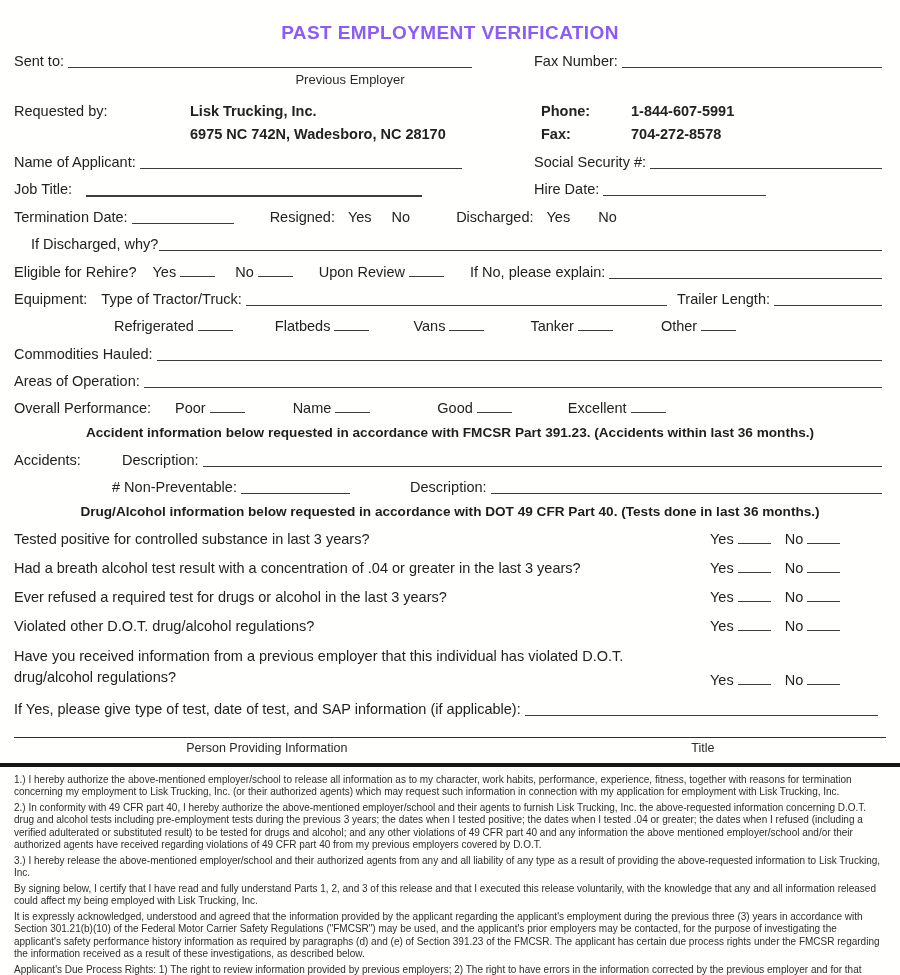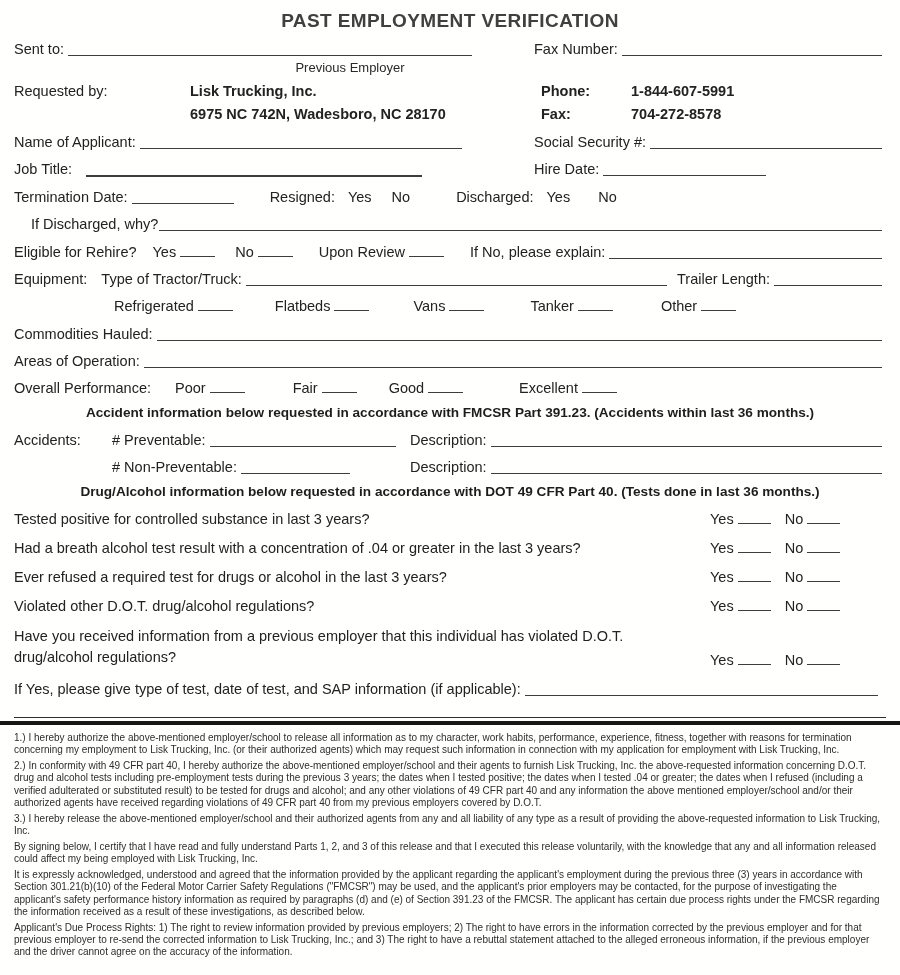--- a/index.html
+++ b/index.html
@@ -4,22 +4,22 @@
 <style>
   html,body{margin:0;padding:0;background:#fff;}
   .page{
     width:900px;min-height:975px;box-sizing:border-box;
     background:#fffffd;color:#222;
     font-family:"Liberation Sans","DejaVu Sans",sans-serif;
     padding:6px 14px 0;position:relative;
   }
   .b{font-weight:bold;}
   h1.title{
-    font-size:19px;font-weight:bold;text-align:center;color:#404040;
-    margin:4px 0 9px;letter-spacing:.4px;
+    font-size:19px;font-weight:bold;text-align:center;color:#8b5cf6;
+    margin:16px 0 9px;letter-spacing:.4px;
   }
   .row{display:flex;align-items:baseline;margin:0 0 11px;font-size:14.5px;white-space:nowrap;}
   .grp{display:flex;align-items:baseline;}
   .ln{
     flex:1;border-bottom:1.2px solid #3d3d3d;height:14px;align-self:flex-end;
     margin:0 4px 1px;min-width:40px;
   }
   .blank{
     display:inline-block;width:35px;border-bottom:1.2px solid #3d3d3d;height:12px;
     margin:0 4px;flex:none;
@@ -61,21 +61,21 @@
   <div class="caption">Previous Employer</div>
 
   <div class="row" style="margin-bottom:12px;">
     <span style="flex:0 0 176px;">Requested by:</span>
     <div style="flex:1;">
       <div class="b">Lisk Trucking, Inc.</div>
       <div class="b" style="margin-top:7px;">6975 NC 742N, Wadesboro, NC 28170</div>
     </div>
     <div style="flex:0 0 345px;">
       <div class="grp">
-        <span class="b" style="width:90px;">Phone:</span>
+        <span class="b" style="width:90px;margin-top:8px;">Phone:</span>
         <span class="b">1-844-607-5991</span>
       </div>
       <div class="grp" style="margin-top:7px;">
         <span class="b" style="width:90px;">Fax:</span>
         <span class="b">704-272-8578</span>
       </div>
     </div>
   </div>
 
   <div class="row">
@@ -158,36 +158,32 @@
 
   <div class="row">
     <span>Areas of Operation:</span>
     <span class="ln"></span>
   </div>
 
   <div class="row" style="margin-bottom:9px;">
     <span>Overall Performance:</span>
     <span style="margin-left:24px;">Poor</span>
     <span class="blank"></span>
-    <span style="margin-left:44px;">Fair</span>
-    <span class="blank"></span>
-    <span style="margin-left:28px;">Good</span>
+    <span style="margin-left:44px;">Name</span>
+    <span class="blank"></span>
+    <span style="margin-left:63px;">Good</span>
     <span class="blank"></span>
     <span style="margin-left:52px;">Excellent</span>
     <span class="blank"></span>
   </div>
 
   <div class="sect-head">Accident information below requested in accordance with FMCSR Part 391.23.  (Accidents within last 36 months.)</div>
 
   <div class="row">
     <span style="flex:0 0 98px;">Accidents:</span>
-    <div class="grp" style="flex:0 0 288px;">
-      <span># Preventable:</span>
-      <span class="ln"></span>
-    </div>
     <span style="margin-left:10px;">Description:</span>
     <span class="ln"></span>
   </div>
 
   <div class="row" style="margin-bottom:9px;">
     <span class="spacer" style="width:98px;"></span>
     <div class="grp" style="flex:0 0 288px;">
       <span># Non-Preventable:</span>
       <span class="ln" style="margin-right:50px;"></span>
     </div>
@@ -246,20 +242,24 @@
       <span class="blank"></span>
     </div>
   </div>
 
   <div class="row">
     <span>If Yes, please give type of test, date of test, and SAP information (if applicable):</span>
     <span class="ln" style="margin-right:8px;"></span>
   </div>
 
   <div class="sigline"></div>
+  <div class="siglabels">
+    <span style="width:58%;">Person Providing Information</span>
+    <span style="width:42%;">Title</span>
+  </div>
 
   <div class="rule-thick"></div>
 
   <div class="legal">
     <p>1.) I hereby authorize the above-mentioned employer/school to release all information as to my character, work habits, performance, experience, fitness, together with reasons for termination concerning my employment to Lisk Trucking, Inc. (or their authorized agents) which may request such information in connection with my application for employment with Lisk Trucking, Inc.</p>
     <p>2.) In conformity with 49 CFR part 40, I hereby authorize the above-mentioned employer/school and their agents to furnish Lisk Trucking, Inc. the above-requested information concerning D.O.T. drug and alcohol tests including pre-employment tests during the previous 3 years; the dates when I tested positive; the dates when I tested .04 or greater; the dates when I refused (including a verified adulterated or substituted result) to be tested for drugs and alcohol; and any other violations of 49 CFR part 40 and any information the above mentioned employer/school and/or their authorized agents have received regarding violations of 49 CFR part 40 from my previous employers covered by D.O.T.</p>
     <p>3.) I hereby release the above-mentioned employer/school and their authorized agents from any and all liability of any type as a result of providing the above-requested information to Lisk Trucking, Inc.</p>
     <p>By signing below, I certify that I have read and fully understand Parts 1, 2, and 3 of this release and that I executed this release voluntarily, with the knowledge that any and all information released could affect my being employed with Lisk Trucking, Inc.</p>
     <p>It is expressly acknowledged, understood and agreed that the information provided by the applicant regarding the applicant's employment during the previous three (3) years in accordance with Section 301.21(b)(10) of the Federal Motor Carrier Safety Regulations ("FMCSR") may be used, and the applicant's prior employers may be contacted, for the purpose of investigating the applicant's safety performance history information as required by paragraphs (d) and (e) of Section 391.23 of the FMCSR.  The applicant has certain due process rights under the FMCSR regarding the information received as a result of these investigations, as described below.</p>
     <p>Applicant's Due Process Rights:  1) The right to review information provided by previous employers; 2) The right to have errors in the information corrected by the previous employer and for that previous employer to re-send the corrected information to Lisk Trucking, Inc.; and 3) The right to have a rebuttal statement attached to the alleged erroneous information, if the previous employer and the driver cannot agree on the accuracy of the information.</p>

